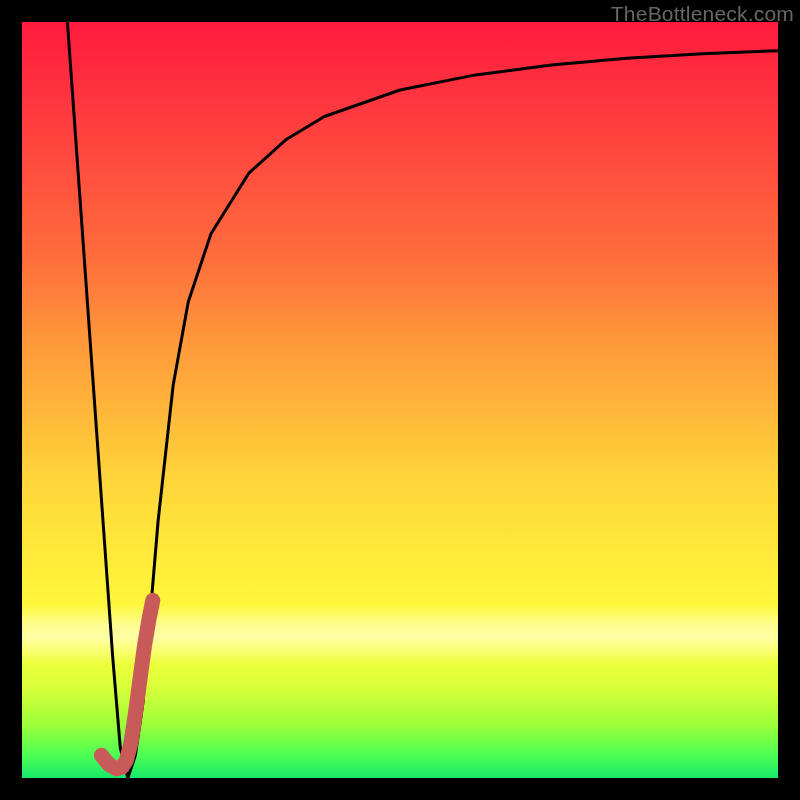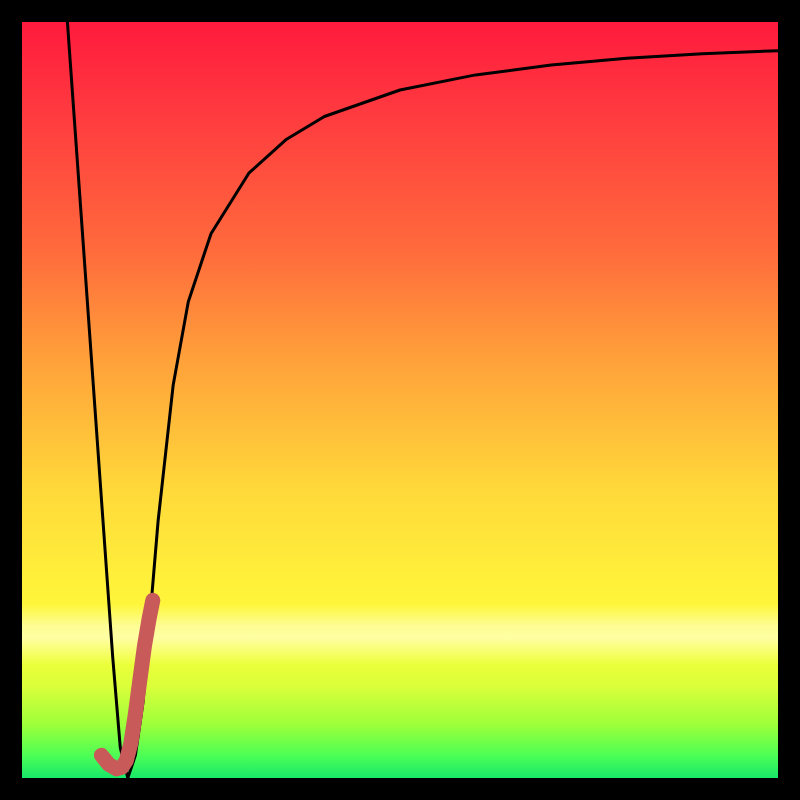--- a/index.html
+++ b/index.html
@@ -78,13 +78,14 @@
 
   <div class="plot">
     <div class="pale-band"></div>
 
     <svg class="curve" viewBox="0 0 756 756" preserveAspectRatio="none">
       <polyline id="main-curve" fill="none" stroke="#000000" stroke-width="3" stroke-linecap="round" stroke-linejoin="round" points="45.4,0.0 60.5,211.7 75.6,423.4 90.7,635.0 98.3,725.8 105.8,756.0 113.4,733.3 121.0,680.4 128.5,589.7 136.1,499.0 151.2,362.9 166.3,279.7 189.0,211.7 226.8,151.2 264.6,117.2 302.4,94.5 378.0,68.0 453.6,52.9 529.2,43.1 604.8,36.3 680.4,31.8 756.0,28.7"></polyline>
       <polyline id="hook-accent" fill="none" stroke="#c95a5a" stroke-width="15" stroke-linecap="round" stroke-linejoin="round" points="79.4,733.3 86.9,742.4 94.5,746.9 99.8,745.4 104.3,738.6 108.9,721.2 113.4,691.7 117.9,657.7 122.5,623.7 127.0,597.2 130.8,578.3"></polyline>
     </svg>
   </div>
 
+  <div class="watermark">TheBottleneck.com</div>
 </div>
 
 </body></html>

